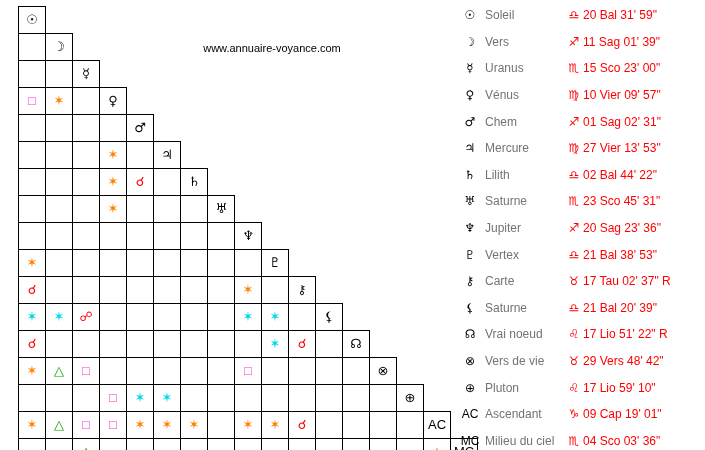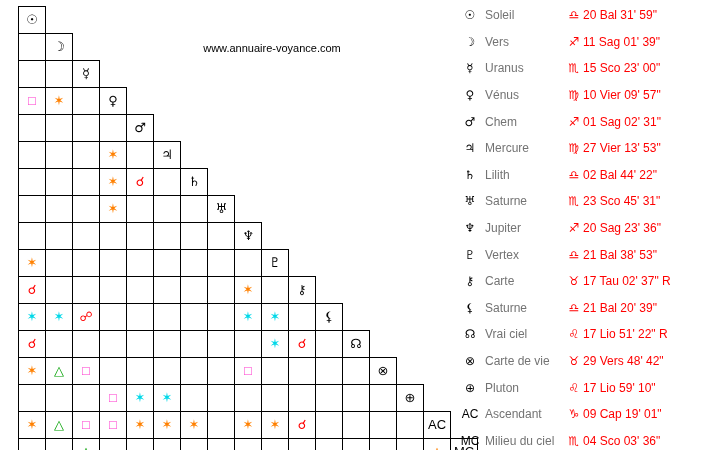--- a/index.html
+++ b/index.html
@@ -358,27 +358,27 @@
         <td class="pdeg">17 Tau 02' 37" R</td>
       </tr>
       <tr>
         <td class="psym sym">⚸</td>
         <td class="pname">Saturne</td>
         <td class="pzod sym">♎</td>
         <td class="pdeg">21 Bal 20' 39"</td>
       </tr>
       <tr>
         <td class="psym sym">☊</td>
-        <td class="pname">Vrai ciel</td>
+        <td class="pname">Vrai noeud</td>
         <td class="pzod sym">♌</td>
         <td class="pdeg">17 Lio 51' 22" R</td>
       </tr>
       <tr>
         <td class="psym sym">⊗</td>
-        <td class="pname">Carte de vie</td>
+        <td class="pname">Vers de vie</td>
         <td class="pzod sym">♉</td>
         <td class="pdeg">29 Vers 48' 42"</td>
       </tr>
       <tr>
         <td class="psym sym">⊕</td>
         <td class="pname">Pluton</td>
         <td class="pzod sym">♌</td>
         <td class="pdeg">17 Lio 59' 10"</td>
       </tr>
       <tr>

